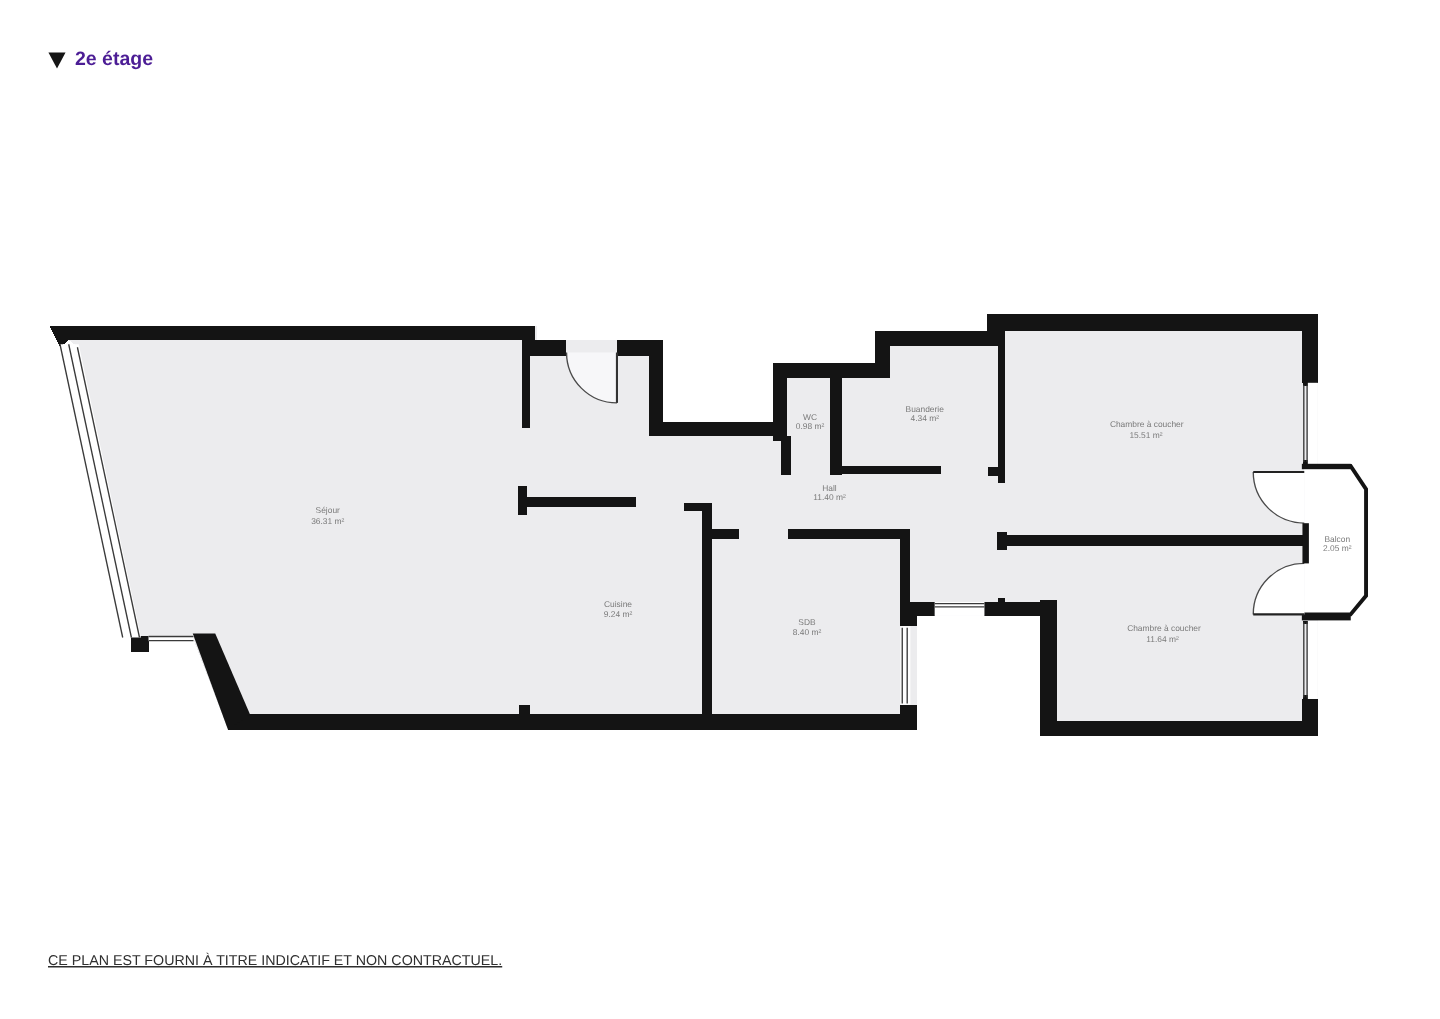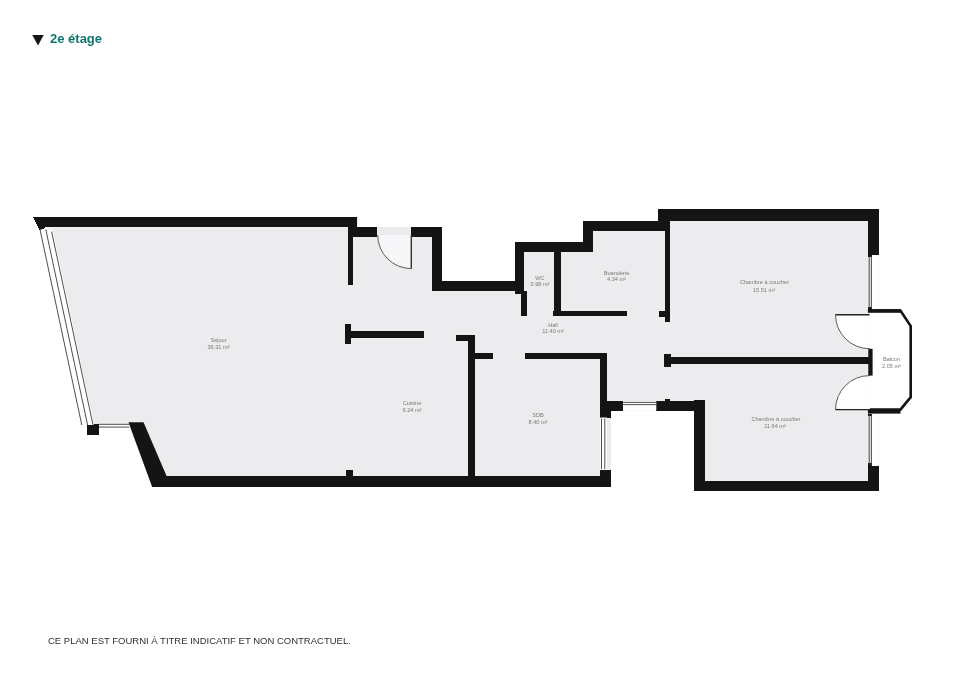--- a/index.html
+++ b/index.html
@@ -1,18 +1,18 @@
 <!DOCTYPE html>
 <html><head>
 <meta charset="utf-8">
 <style>
 html,body{margin:0;padding:0;background:#ffffff;}
 body{width:960px;height:679px;overflow:hidden;font-family:"Liberation Sans",sans-serif;}
-.hdr{position:absolute;left:50px;top:32.4px;font-size:13px;font-weight:bold;color:#0f766e;line-height:1.15;}
-.ftr{position:absolute;left:48px;top:634.5px;font-size:9.5px;color:#2f2f2f;}
+.hdr{position:absolute;left:50px;top:32.4px;font-size:13px;font-weight:bold;color:#4c1d95;line-height:1.15;}
+.ftr{position:absolute;left:32px;top:634.5px;font-size:9.5px;color:#2f2f2f;text-decoration:underline;}
 </style>
 </head>
 <body>
 
 <div class="hdr">2e étage</div>
 
 <svg width="960" height="679" viewBox="0 0 960 679" style="position:absolute;left:0;top:0">
 
 <polygon fill="#151515" points="32.3,35 43.7,35 38,45.6"></polygon>
 <g shape-rendering="crispEdges">

